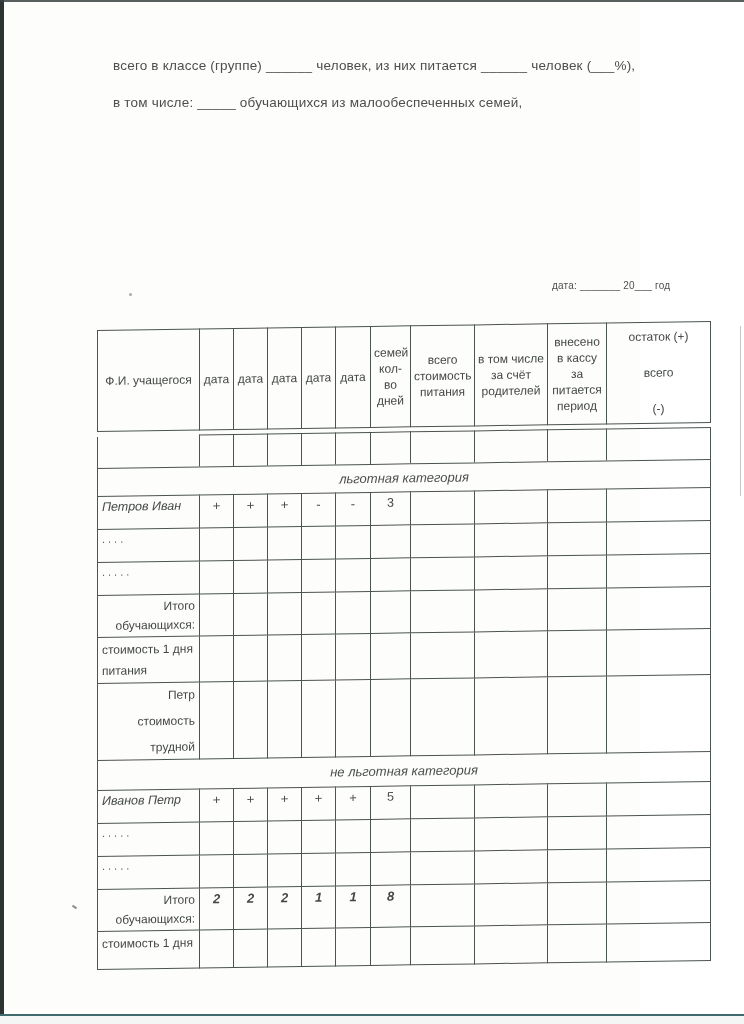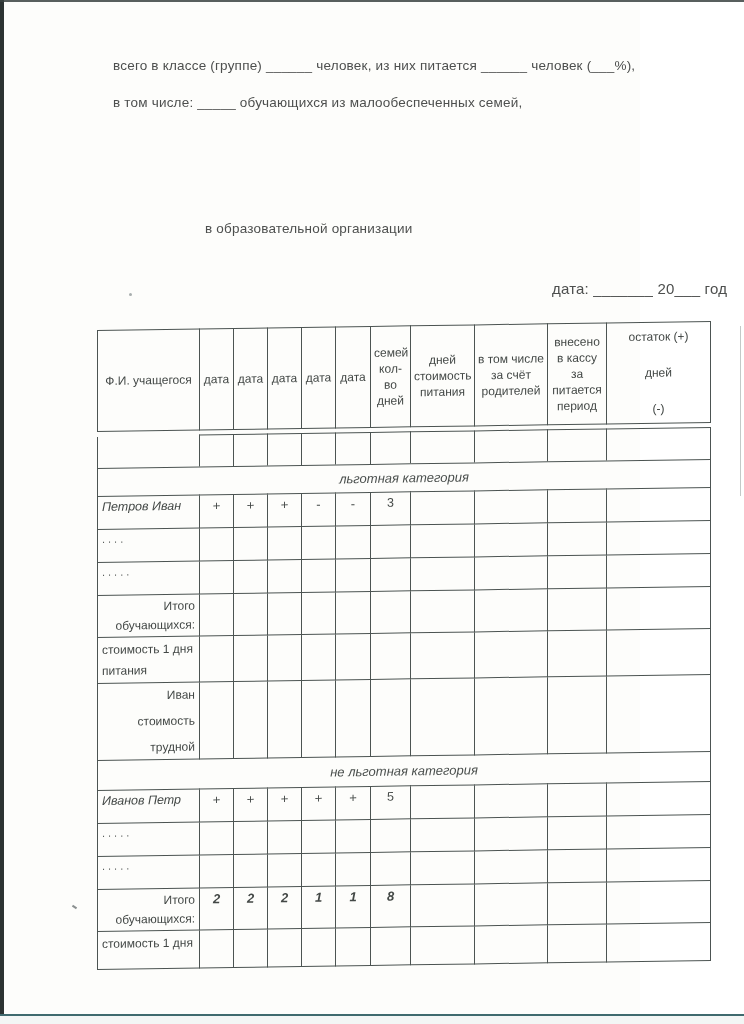--- a/index.html
+++ b/index.html
@@ -20,21 +20,21 @@
   .speck2{position:absolute;left:72px;top:906px;width:5px;height:2px;background:#8b9090;transform:rotate(35deg);}
 
   
   .intro-line{position:absolute;white-space:nowrap;font-size:13.5px;color:#4d4f4e;letter-spacing:.2px;}
   .l1{left:113px;top:58px;}
   .l2{left:113px;top:95px;text-align:center;}
   .l3{left:205px;top:137px;}
   .l4{left:205px;top:171px;}
   .l5a{left:205px;top:203px;}
   .l5b{left:205px;top:221px;}
-  .dateline{position:absolute;left:552px;top:280px;font-size:15px;color:#4d4f4e;letter-spacing:.2px;white-space:nowrap;}
+  .dateline{position:absolute;left:552px;top:280px;font-size:10px;color:#4d4f4e;letter-spacing:.2px;white-space:nowrap;}
 
   
   .tablewrap{position:absolute;left:97px;top:330px;width:616px;
     transform:skewY(-0.85deg);transform-origin:0 0;color:#434846;}
   table{border-collapse:collapse;table-layout:fixed;width:613px;}
   td{padding:2px 3px;font-size:12px;line-height:1.35;vertical-align:top;overflow:hidden;}
   .t-hdr td{border:1px solid #4c5452;vertical-align:middle;text-align:center;}
   .t-hdr{height:96px;}
   .balance-cell{height:88px;display:flex;flex-direction:column;justify-content:space-between;align-items:center;padding:4px 0;}
   .t-sub{margin-top:4px;}
@@ -60,21 +60,20 @@
 <div class="sheet">
 
   <div class="edge-left"></div>
   <div class="edge-top"></div>
   <div class="edge-right-faint"></div>
   <div class="speck1"></div>
   <div class="speck2"></div>
 
   <div class="intro-line l1">всего в классе (группе) ______ человек, из них питается ______ человек (___%),</div>
   <div class="intro-line l2">в том числе: _____ обучающихся из малообеспеченных семей,</div>
-  <div class="intro-line l5b">в образовательной организации</div>
   <div class="dateline">дата: _______ 20___ год</div>
 
   <div class="tablewrap">
 
     <table class="t-hdr">
       <colgroup>
           <col style="width:102px">
           <col style="width:34px">
           <col style="width:34px">
           <col style="width:34px">
@@ -88,27 +87,27 @@
         </colgroup>
       <tbody>
           <tr>
         <td>Ф.И. учащегося</td>
         <td>дата</td>
         <td>дата</td>
         <td>дата</td>
         <td>дата</td>
         <td>дата</td>
         <td>семей кол-во дней</td>
-        <td>дней стоимость питания</td>
+        <td>всего стоимость питания</td>
         <td>в том числе за счёт родителей</td>
         <td>внесено в кассу за питается период</td>
         <td>
           <div class="balance-cell">
             <span>остаток (+)</span>
-            <span>дней</span>
+            <span>всего</span>
             <span>(-)</span>
           </div>
         </td>
       </tr>
     </tbody>
       </table>
 
     <table class="t-sub">
       <colgroup>
           <col style="width:102px">
@@ -226,21 +225,21 @@
             <td></td>
         <td></td>
             <td></td>
         <td></td>
             <td></td>
       </tr>
 
       <tr class="h77">
         <td>
           <div class="totalcost">
-            <span>Иван</span>
+            <span>Петр</span>
             <span>стоимость</span>
             <span>трудной</span>
           </div>
         </td>
         <td></td>
             <td></td>
         <td></td>
             <td></td>
         <td></td>
             <td></td>

